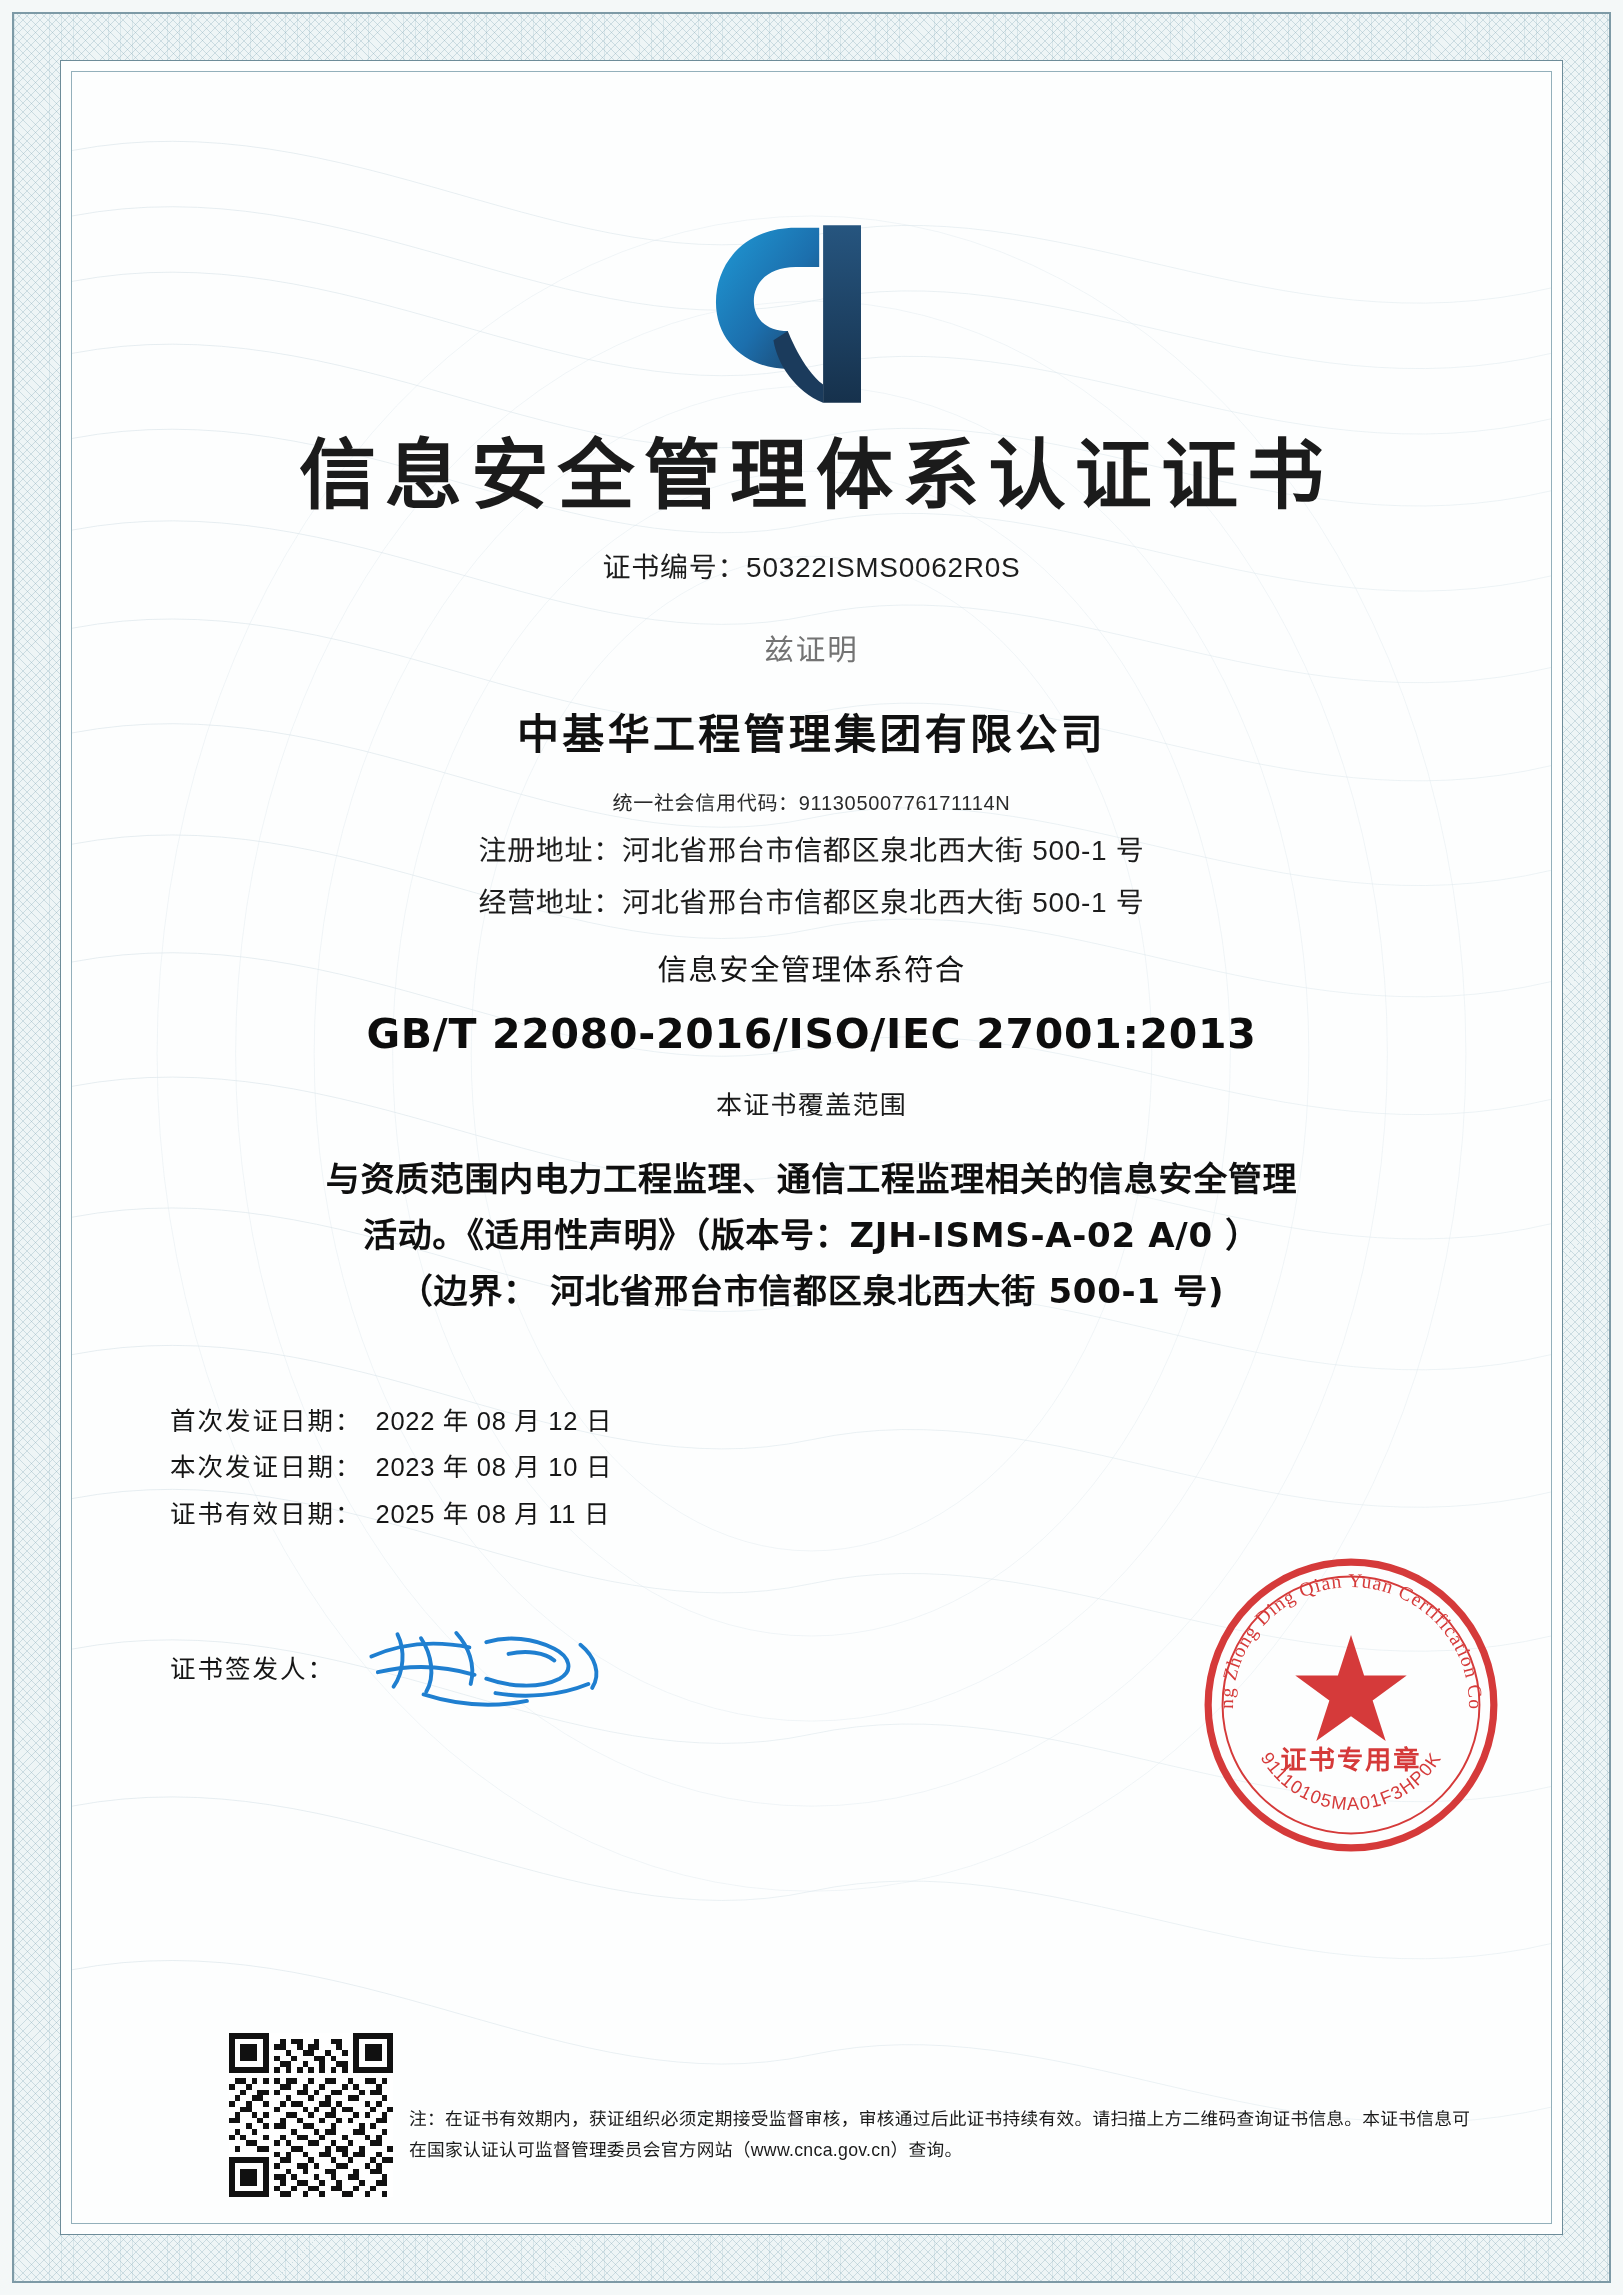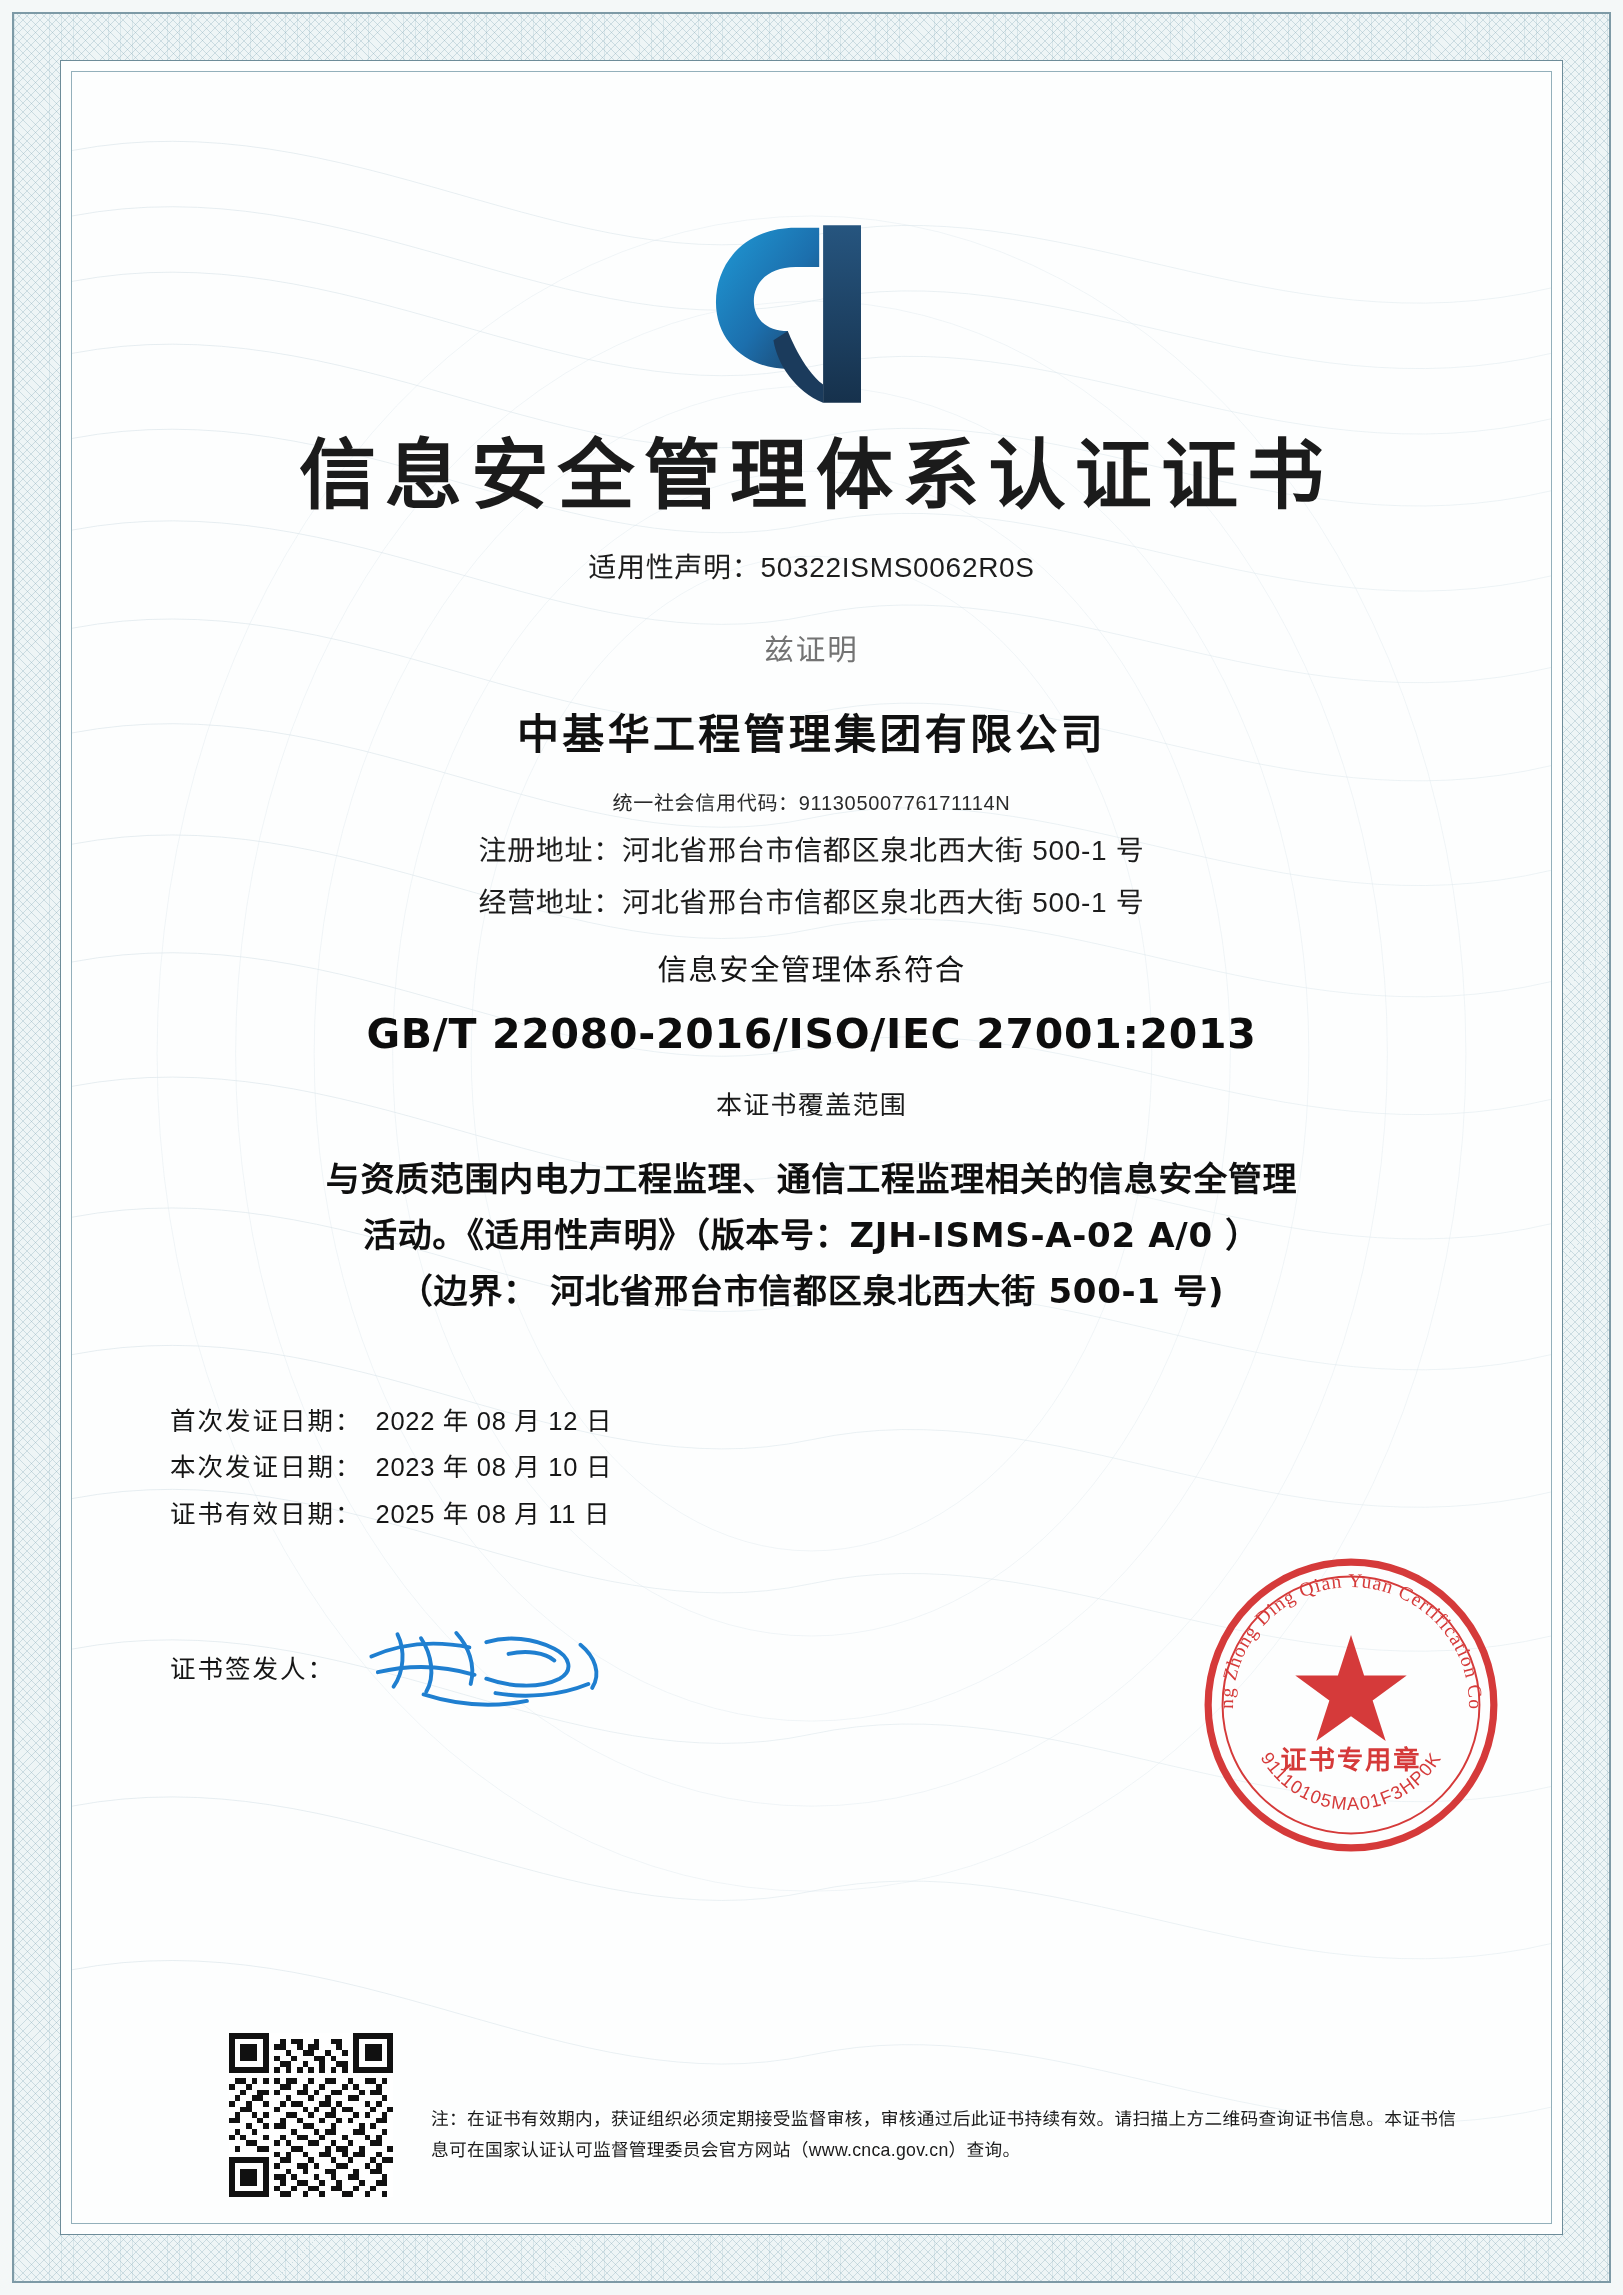--- a/index.html
+++ b/index.html
@@ -220,21 +220,21 @@
   
   .footer-area {
     position: absolute;
     left: 98px;
     right: 98px;
     bottom: 98px;
   }
   .qr-note {
     display: flex;
     align-items: flex-start;
-    gap: 38px;
+    gap: 16px;
     padding: 0 52px 0 131px;
   }
   .qr {
     flex: 0 0 auto;
     width: 164px;
     height: 164px;
   }
   .note {
     flex: 1 1 auto;
     text-align: left;
@@ -317,21 +317,21 @@
         </defs>
         <path d="M140 18 C62 18 18 72 18 132 C18 196 70 234 128 234 L128 176 C96 176 76 158 76 130 C76 102 98 78 140 78 L176 78 L176 18 Z" fill="url(#lg1)"></path>
         <path d="M182 14 L240 14 L240 286 L182 286 Z" fill="url(#lg2)"></path>
         <path d="M128 176 C128 176 150 234 182 258 L182 286 C140 268 112 228 106 190 Z" fill="#1b3b5c"></path>
       </svg>
     </div>
 
     <div class="main-title">信息安全管理体系认证证书</div>
 
     <div class="cert-no">
-      <span>适用性声明：</span><span>50322ISMS0062R0S</span>
+      <span>证书编号：</span><span>50322ISMS0062R0S</span>
     </div>
 
     <div class="hereby">兹证明</div>
 
     <div class="company-name">中基华工程管理集团有限公司</div>
 
     <div class="credit-code">统一社会信用代码：91130500776171114N</div>
 
     <div class="addr-line">注册地址：河北省邢台市信都区泉北西大街 500-1 号</div>
     <div class="addr-line">经营地址：河北省邢台市信都区泉北西大街 500-1 号</div>

